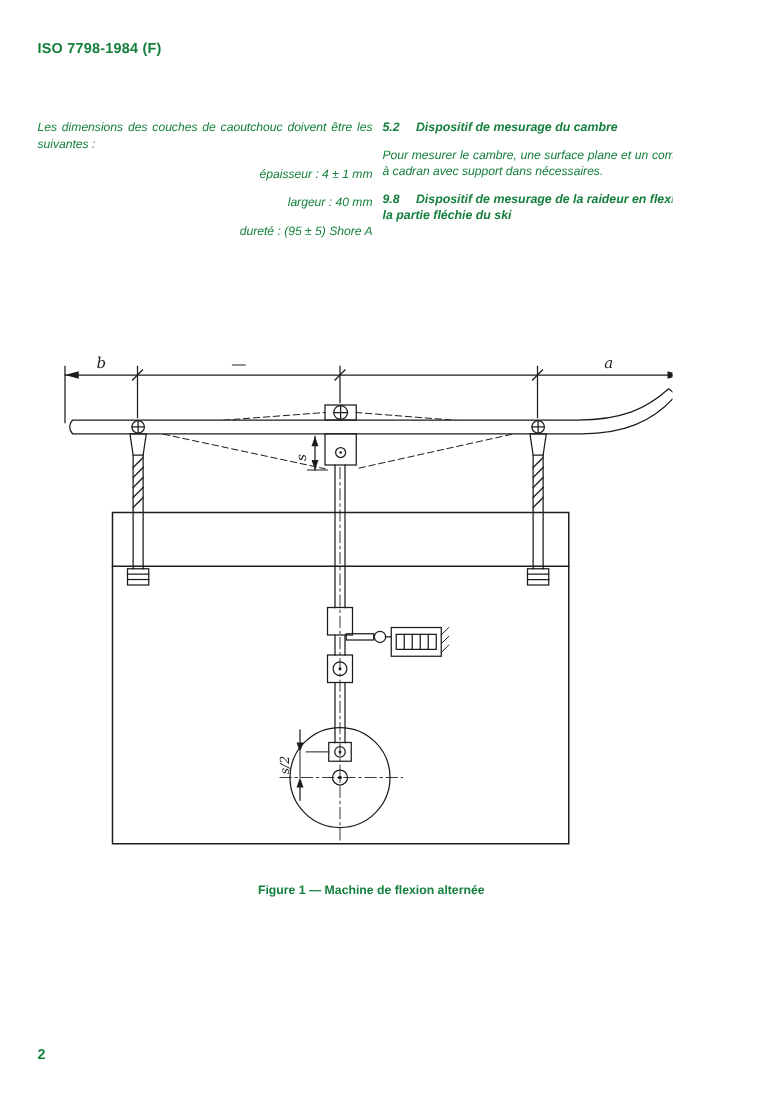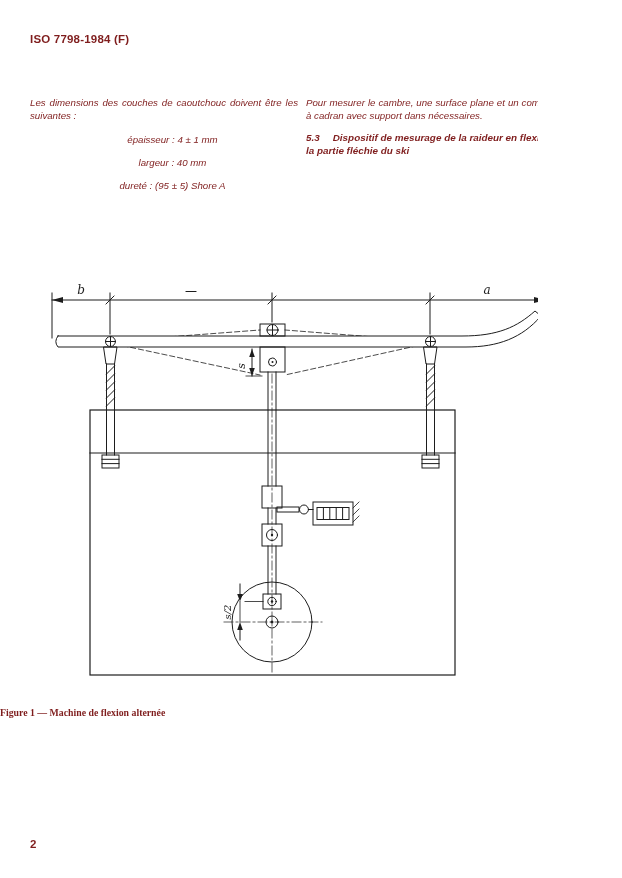--- a/index.html
+++ b/index.html
@@ -2,21 +2,21 @@
 <html><head>
 <meta charset="utf-8">
 <style>
   html, body { margin: 0; padding: 0; background: #ffffff; }
   .page {
     position: relative;
     width: 538px;
     height: 878px;
     background: #ffffff;
     font-family: "Liberation Sans", sans-serif;
-    color: #7f1d1d;
+    color: #15803d;
     overflow: hidden;
   }
   .header {
     position: absolute;
     left: 30px;
     top: 33px;
     font-size: 11.5px;
     font-weight: bold;
     letter-spacing: 0.2px;
   }
@@ -27,21 +27,21 @@
     line-height: 1.34;
     text-align: justify;
     font-style: italic;
   }
   .col-left  { left: 30px;  width: 268px; }
   .col-right { left: 306px; width: 270px; }
   .col p { margin: 0 0 9px 0; }
   .col p.list-item {
     margin: 0 0 10px 0;
     padding-left: 17px;
-    text-align: center;
+    text-align: right;
   }
   .col p.intro { margin-bottom: 11px; }
   .col p.outro { margin-top: 2px; }
   .sec-heading {
     font-size: 9.9px;
     font-weight: bold;
     line-height: 1.32;
     margin: 0 0 7px 0;
     text-align: left;
   }
@@ -52,24 +52,23 @@
     left: 0;
     top: 278px;
     width: 622px;
     height: 430px;
   }
   .caption {
     position: absolute;
     left: 0;
     top: 707px;
     width: 594px;
-    text-align: left;
+    text-align: center;
     font-size: 9.8px;
     font-weight: bold;
-    font-family: Liberation Serif, serif;
   }
   .pagenum {
     position: absolute;
     left: 30px;
     top: 838px;
     font-size: 11.5px;
     font-weight: bold;
   }
 </style>
 </head>
@@ -80,23 +79,26 @@
   <div class="header">ISO 7798-1984 (F)</div>
 
   <div class="col col-left">
     <p class="intro">Les dimensions des couches de caoutchouc doivent être les suivantes :</p>
     <p class="list-item">épaisseur : 4 ± 1 mm</p>
     <p class="list-item">largeur : 40 mm</p>
     <p class="list-item">dureté : (95 ± 5) Shore A</p>
   </div>
 
   <div class="col col-right">
+    <p class="sec-heading">
+      <span class="sec-num">5.2</span><span>Dispositif de mesurage du cambre</span>
+    </p>
     <p class="sec-body">Pour mesurer le cambre, une surface plane et un comparateur à cadran avec support dans nécessaires.</p>
     <p class="sec-heading">
-      <span class="sec-num">5.3</span><span>Dispositif de mesurage de la raideur en flexion de la partie fléchie du ski</span>
+      <span class="sec-num">9.8</span><span>Dispositif de mesurage de la raideur en flexion de la partie fléchie du ski</span>
     </p>
   </div>
 
   <svg class="figure-svg" viewBox="0 0 622 430">
     <g stroke="#1d1d1d" fill="none" stroke-width="1" stroke-linecap="square">
 
       <line x1="272" y1="96" x2="272" y2="394" stroke-width="0.7" stroke-dasharray="9 3 2 3"></line>
 
       <g>
         <line x1="52" y1="15" x2="52" y2="60"></line>

